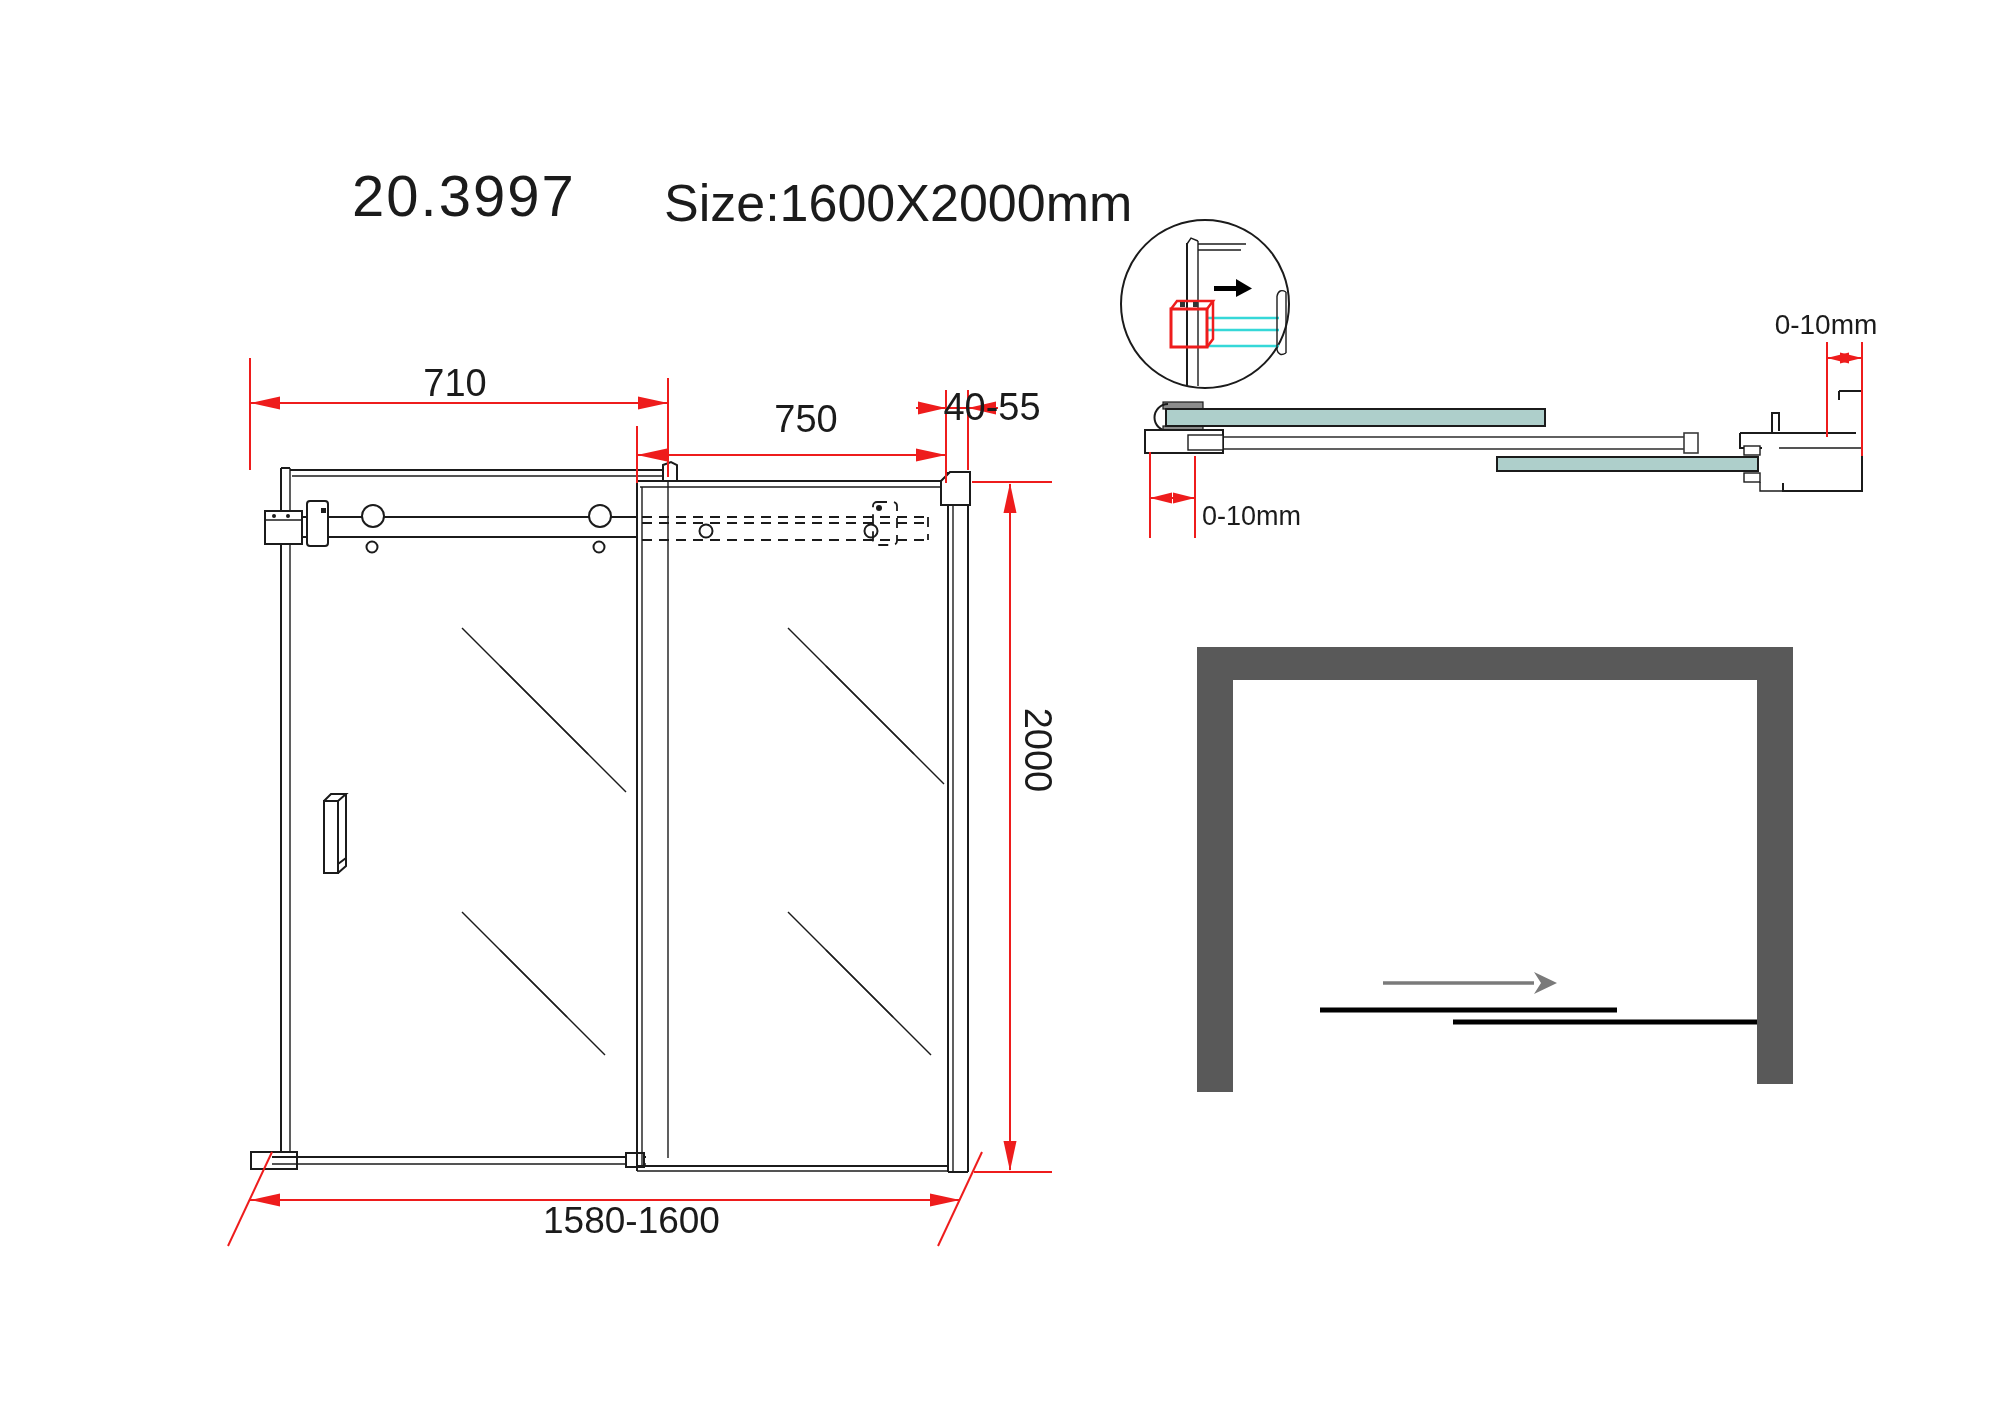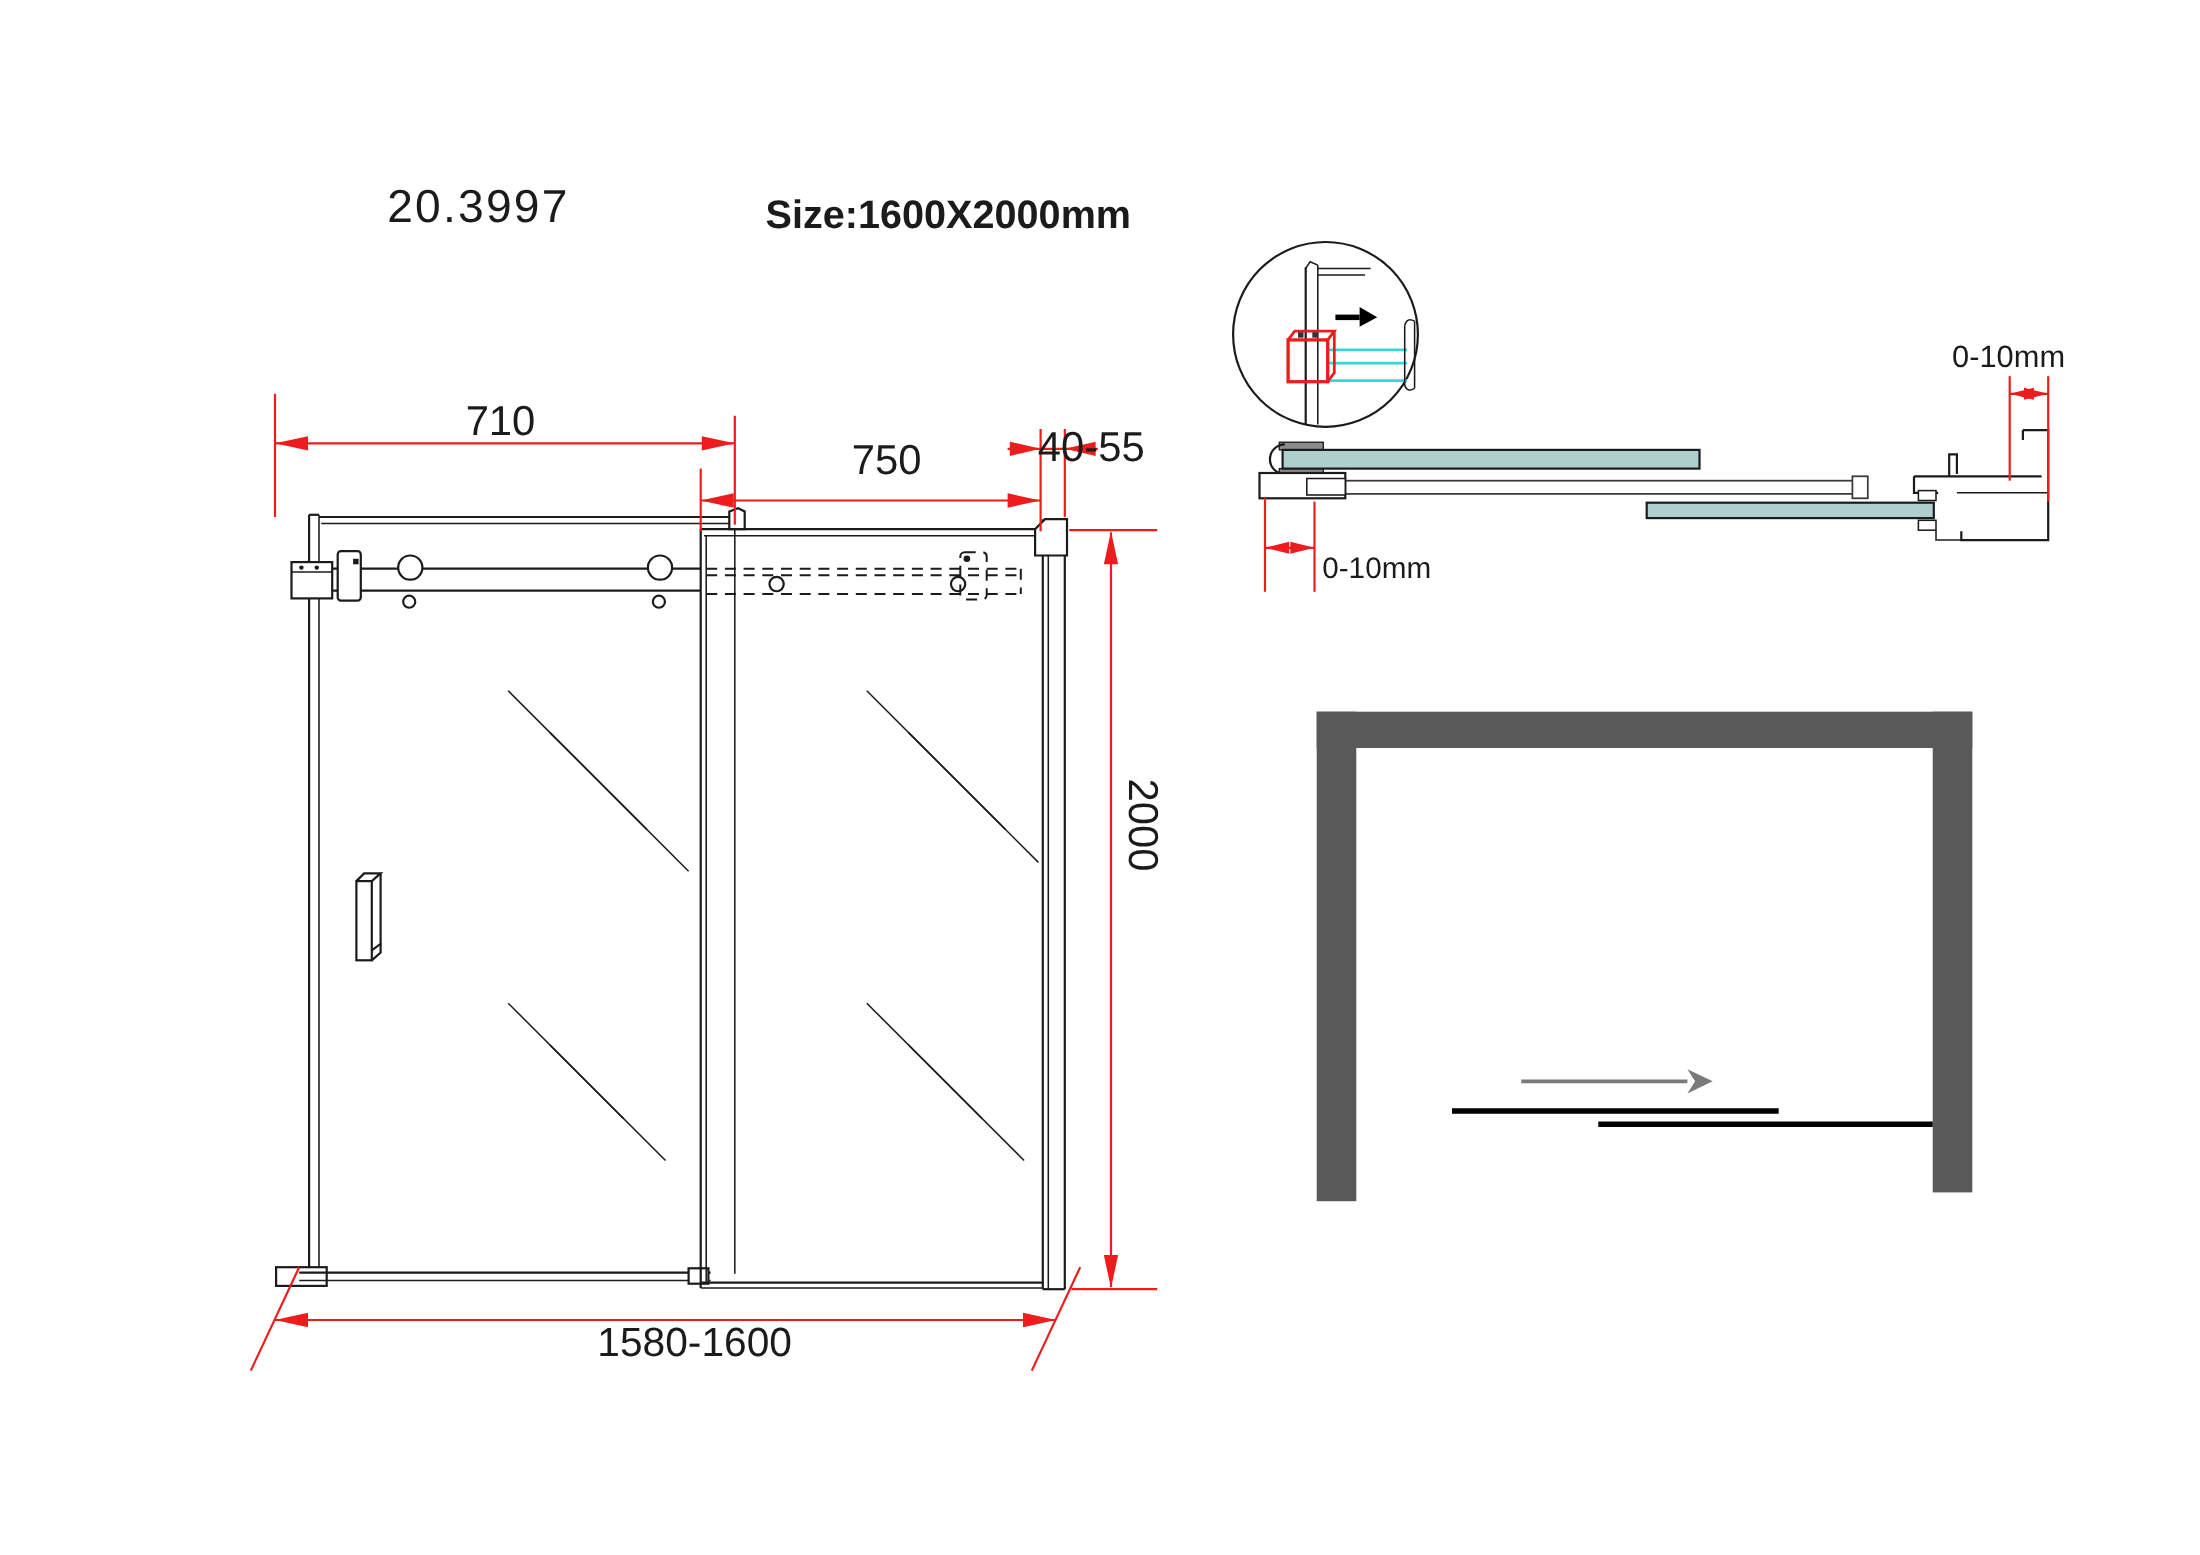--- a/index.html
+++ b/index.html
@@ -6,22 +6,22 @@
   body{
     position:relative;
     width:2000px;height:1414px;
     font-family:"Liberation Sans", sans-serif;
     color:var(--line-black,#1b1b1b);
     overflow:hidden;
   }
   #drawing{position:absolute;left:0;top:0;}
   .lbl{position:absolute;white-space:nowrap;line-height:1.05;}
   .lbl.center{text-align:center;}
-  .title-model{left:352px;top:166px;font-size:42px;letter-spacing:2px;}
-  .title-size{left:696px;top:176px;font-size:36px;font-weight:bold;}
+  .title-model{left:352px;top:166px;font-size:58px;letter-spacing:2px;}
+  .title-size{left:664px;top:176px;font-size:52px;}
   .dim-lbl{font-size:38px;}
   .d830{left:400px;top:364px;width:110px;}
   .d750{left:751px;top:400px;width:110px;}
   .d4055{left:926px;top:352px;width:132px;margin-top:36px;}
   .d2000{left:982px;top:730px;width:110px;transform:rotate(90deg);}
   .d1580{left:543px;top:1202px;width:166px;font-size:37px;}
   .d010a{left:1202px;top:502px;font-size:27px;}
   .d010b{left:1770px;top:310px;width:112px;font-size:28px;}
 
   

